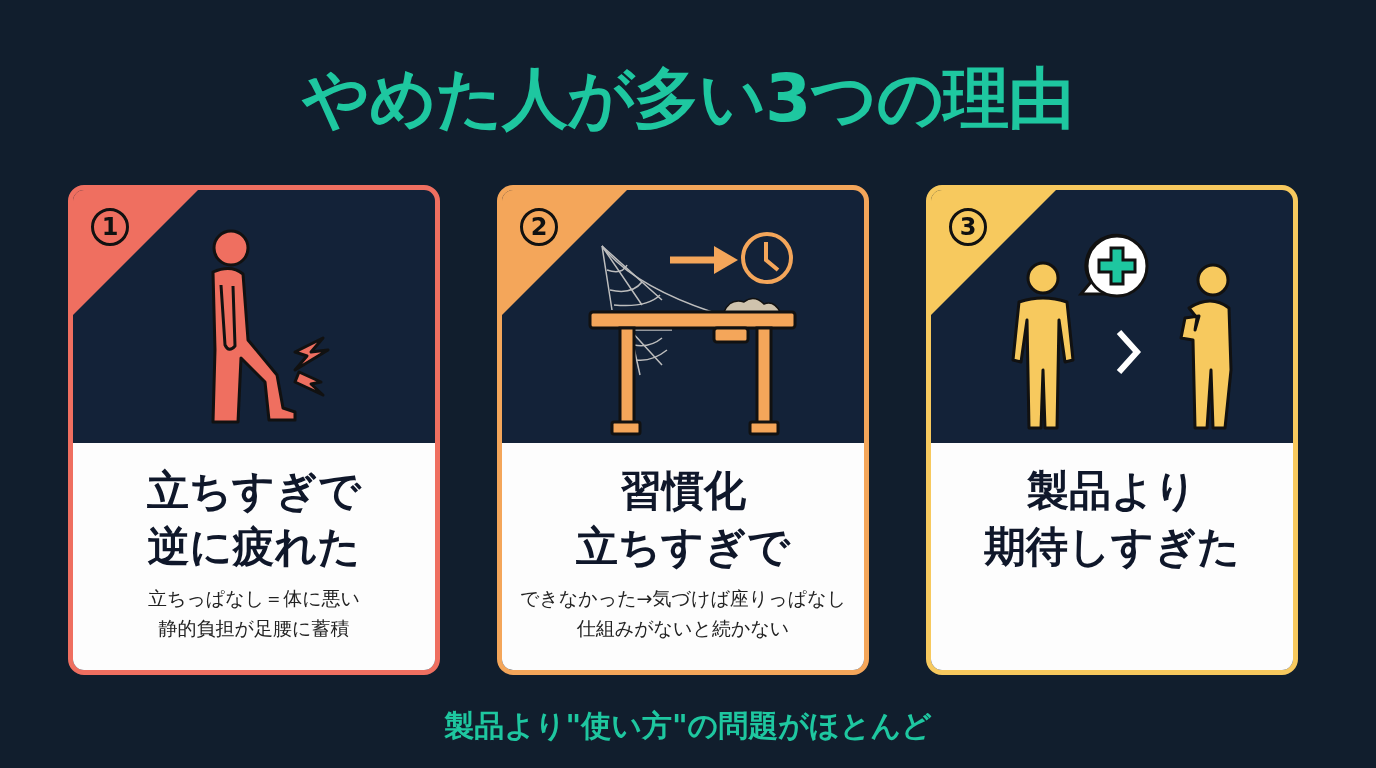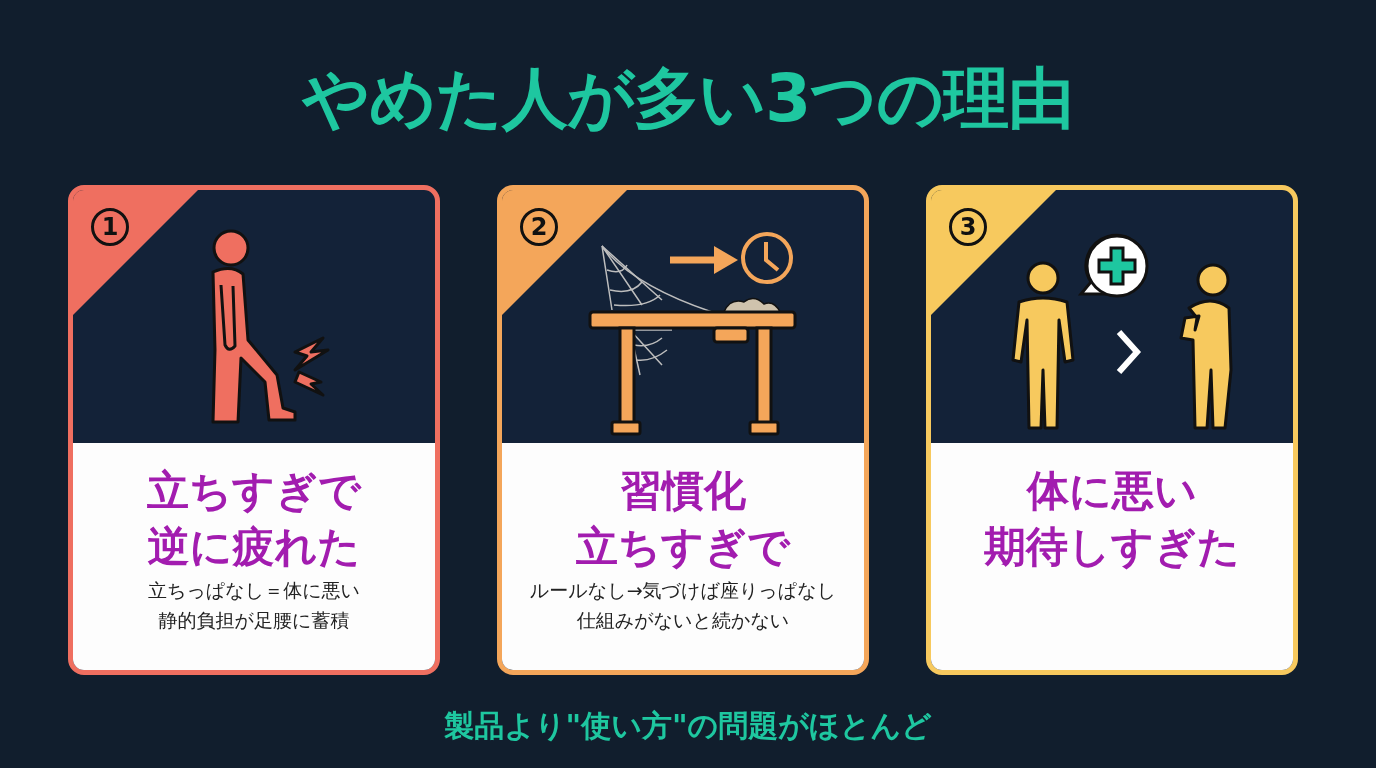--- a/index.html
+++ b/index.html
@@ -32,25 +32,25 @@
     border:3px solid #111; box-sizing:border-box;
     color:#111; font-weight:bold; font-size:24px;
     display:flex; align-items:center; justify-content:center;
   }
   .card .art { position:absolute; top:0; left:0; width:362px; height:253px; }
   .card .lower {
     position:absolute; top:253px; left:0; width:362px; bottom:0;
     background:#fdfdfd; text-align:center;
   }
   .card .head {
-    margin-top:20px; font-size:42px; font-weight:bold; color:#a21caf;
+    margin-top:20px; font-size:42px; font-weight:bold; color:#0f172a;
     line-height:56px; white-space:pre-line;
   }
   .card .sub {
-    font-size:19px; color:#222; line-height:30px;
+    margin-top:8px; font-size:19px; color:#222; line-height:30px;
     white-space:pre-line;
   }
   .footer {
     position:absolute; top:700px; left:0; width:1376px; text-align:center;
     color:#1ec7a0; font-size:30px; font-weight:bold; line-height:52px;
   }
 </style>
 </head>
 <body>
 
@@ -101,21 +101,21 @@
       <rect x="110" y="232" width="28" height="12" rx="2"></rect>
       <rect x="248" y="232" width="28" height="12" rx="2"></rect>
       <rect x="212" y="138" width="34" height="14" rx="3"></rect>
     </g>
   </svg>
   <div class="corner"></div>
   <div class="num">2</div>
   <div class="lower">
     <div class="head">習慣化
 立ちすぎで</div>
-    <div class="sub">ルールなし→気づけば座りっぱなし
+    <div class="sub">できなかった→気づけば座りっぱなし
 仕組みがないと続かない</div>
   </div>
 </div>
 
 <div class="card" style="left:926px; --accent:#f7c95e;">
   <svg class="art" viewBox="0 0 362 253">
     <g stroke="#111" stroke-width="3" fill="#f7c95e" stroke-linejoin="round">
       <circle cx="112" cy="88" r="15"></circle>
       <path d="M88 112 Q112 104 136 112 L142 170 L134 172 L128 130 L126 238 L114 238 L112 180 L110 238 L98 238 L96 130 L90 172 L82 170 Z"></path>
       <circle cx="282" cy="90" r="15"></circle>
@@ -124,18 +124,18 @@
     <g>
       <path d="M150 104 L160 92 A30 30 0 1 1 176 104 Z" fill="#fff" stroke="#111" stroke-width="3"></path>
       <circle cx="186" cy="76" r="30" fill="#fff" stroke="#111" stroke-width="3"></circle>
       <path d="M180 58 h12 v12 h12 v12 h-12 v12 h-12 v-12 h-12 v-12 h12 Z" fill="#1ec7a0" stroke="#111" stroke-width="3"></path>
     </g>
     <path d="M188 142 L206 162 L188 182" stroke="#fff" stroke-width="6" fill="none"></path>
   </svg>
   <div class="corner"></div>
   <div class="num">3</div>
   <div class="lower">
-    <div class="head">体に悪い
+    <div class="head">製品より
 期待しすぎた</div>
   </div>
 </div>
 
 <div class="footer">製品より"使い方"の問題がほとんど</div>
 
 </body></html>

